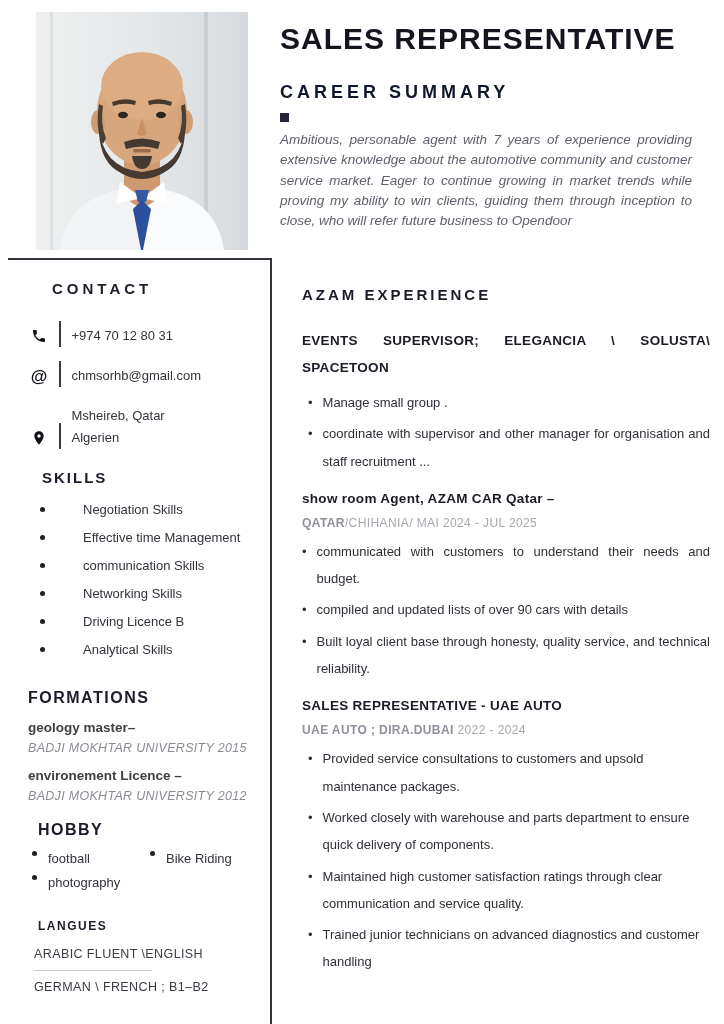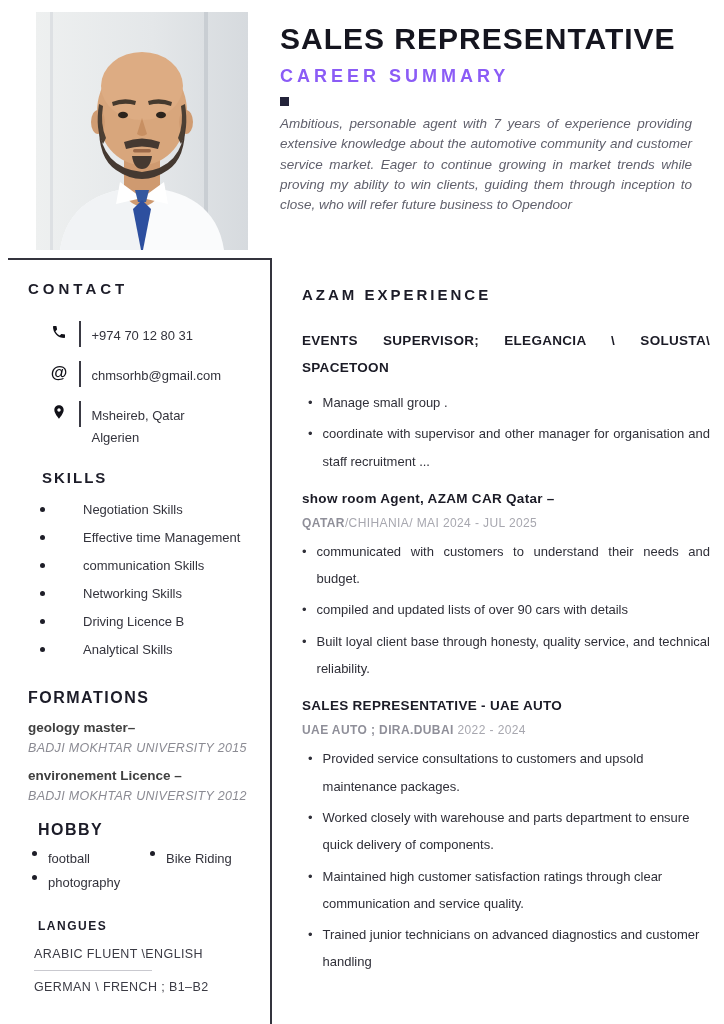--- a/index.html
+++ b/index.html
@@ -5,43 +5,43 @@
   * { margin:0; padding:0; box-sizing:border-box; }
   html,body { background:#ffffff; }
   body { font-family:"Liberation Sans", sans-serif; color:#2b2b33; }
   .page { width:724px; height:1024px; margin:0 auto; background:#fff; overflow:hidden; display:flex; flex-direction:column; }
 
   
   .header { display:flex; height:258px; padding:12px 0 0 36px; }
   .photo { width:212px; height:238px; flex:0 0 auto; overflow:hidden; background:#e6e8ea; }
   .header-text { margin-left:32px; width:412px; padding-top:10px; }
   .name-title { font-size:30px; font-weight:800; letter-spacing:1px; color:#15151f; }
-  .summary-heading { margin-top:10px; font-size:18px; font-weight:800; letter-spacing:4px; color:#8b5cf6; }
+  .summary-heading { margin-top:26px; font-size:18px; font-weight:800; letter-spacing:4px; color:#0f172a; }
   .deco-square { width:9px; height:9px; background:#23233a; margin:10px 0 8px 0; }
   .summary-text { font-size:13.5px; font-style:italic; color:#60606c; line-height:1.5; text-align:justify; }
 
   
   .divider-h { height:2px; background:#34343e; width:264px; margin-left:8px; }
 
   
   .columns { flex:1; display:flex; min-height:0; }
   .col-left { width:272px; flex:0 0 auto; border-right:2px solid #34343e; padding:20px 10px 0 28px; }
   .col-right { flex:1; padding:26px 14px 0 30px; }
 
   .h-section { font-weight:800; color:#1c1c28; }
-  .h-contact { font-size:15px; letter-spacing:4px; }
+  .h-contact { font-size:15px; letter-spacing:4px; margin-left:24px; }
   .h-skills { font-size:15px; letter-spacing:2px; margin-left:14px; margin-top:20px; }
   .h-formations { font-size:16px; letter-spacing:1.5px; margin-top:32px; }
   .h-hobby { font-size:16px; letter-spacing:1.5px; margin-left:10px; margin-top:18px; }
   .h-langues { font-size:12px; letter-spacing:1.5px; margin-left:10px; margin-top:20px; }
   .h-work { font-size:15px; letter-spacing:3px; margin-bottom:24px; }
 
   
   .contact-list { margin-top:24px; }
-  .contact-row { display:flex; align-items:flex-start; margin-bottom:14px;margin-left:20px; }
+  .contact-row { display:flex; align-items:flex-end; margin-bottom:14px; }
   .c-icon { width:22px; height:22px; flex:0 0 auto; display:flex; align-items:center; justify-content:center; }
   .c-icon svg { width:16px; height:16px; fill:#111118; }
   .at-glyph { font-size:17px; font-weight:700; color:#111118; line-height:1; }
   .c-sep { width:1.5px; height:26px; background:#3a3a44; margin:0 11px 0 9px; flex:0 0 auto; }
   .c-text { font-size:13px; color:#33333c; padding-top:4px; line-height:1.7; }
 
   
   .skills-list { list-style:none; margin-top:16px; margin-left:12px; }
   .skills-list li { font-size:13px; color:#33333c; margin-bottom:13px; display:flex; align-items:center;gap:27px; }
   .dot { width:5px; height:5px; border-radius:50%; background:#1e1e28; margin-right:11px; flex:0 0 auto; }

